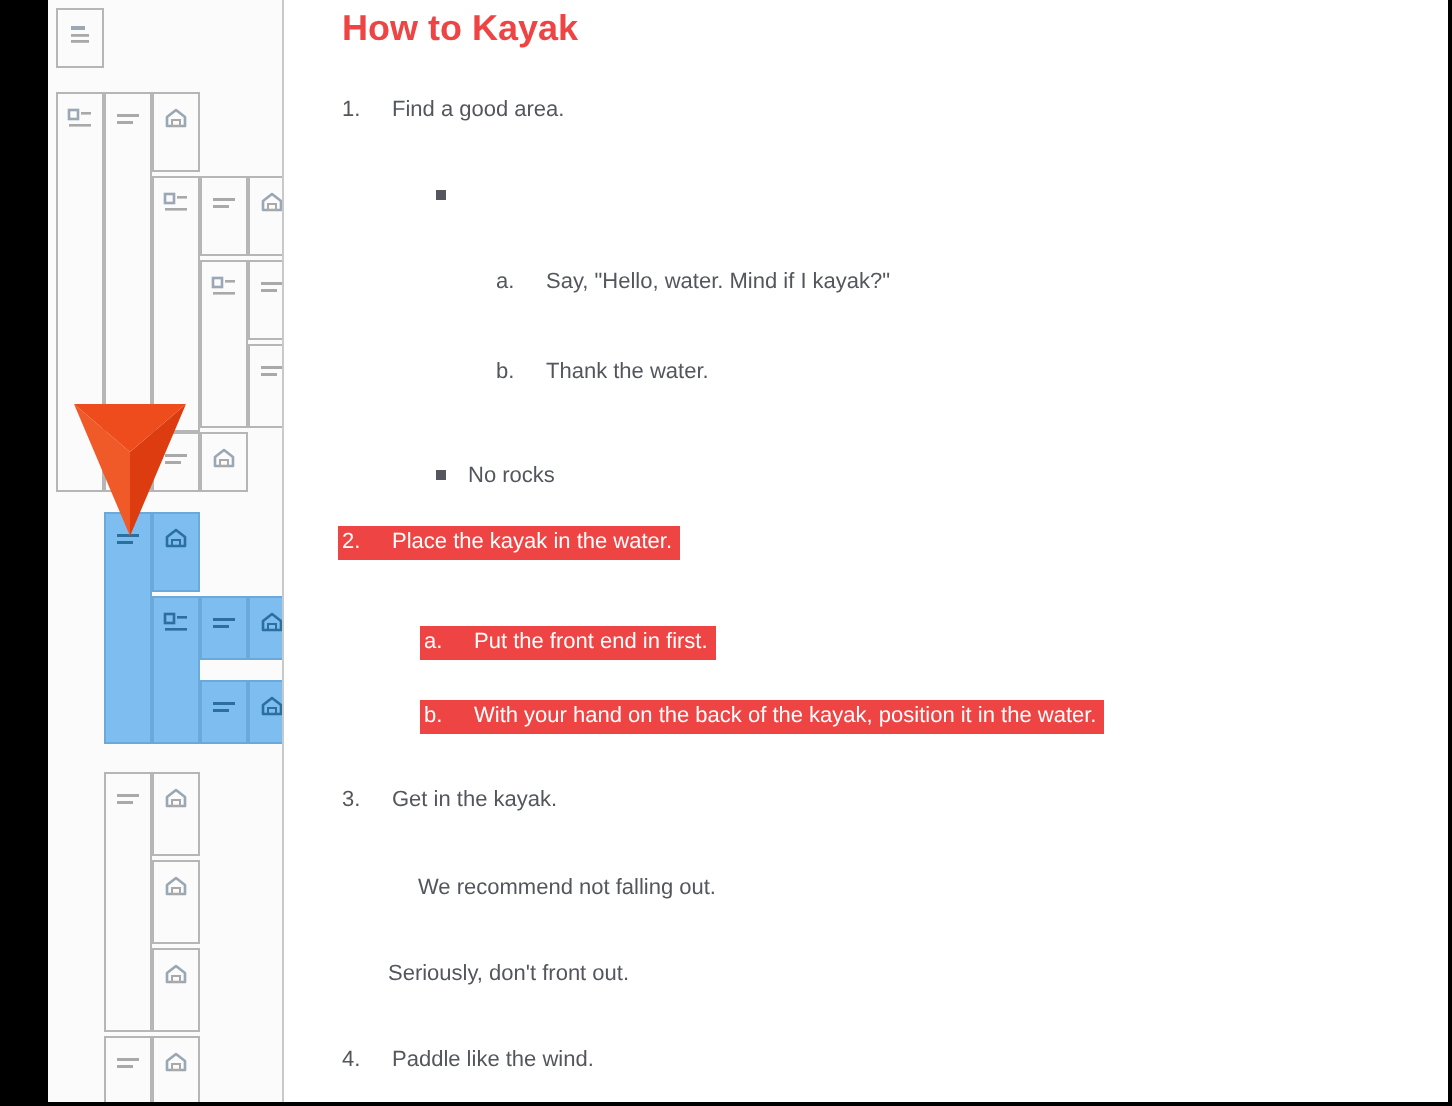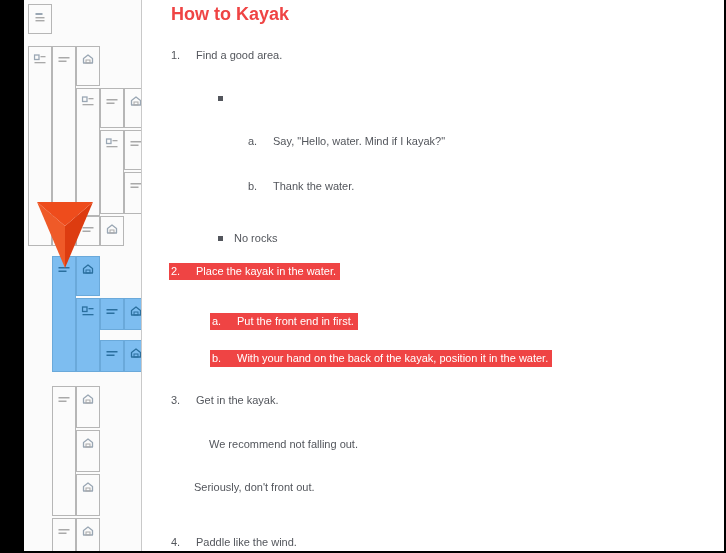--- a/index.html
+++ b/index.html
@@ -355,17 +355,17 @@
         <div class="doc-line" style="top: 89px; left: 76px;"><span><span class="bullet-sq"></span></span></div>
         <div class="doc-line" style="top: 132px; left: 106px;"><span><span class="marker" style="min-width: 25px;">a.</span><span>Say, "Hello, water. Mind if I kayak?"</span></span></div>
         <div class="doc-line" style="top: 177px; left: 106px;"><span><span class="marker" style="min-width: 25px;">b.</span><span>Thank the water.</span></span></div>
         <div class="doc-line" style="top: 229px; left: 76px;"><span><span class="bullet-sq"></span><span>No rocks</span></span></div>
         <div class="doc-line" style="top: 262px; left: 27px;"><span class="sel"><span class="marker" style="min-width: 25px;">2.</span><span>Place the kayak in the water.</span></span></div>
         <div class="doc-line" style="top: 312px; left: 68px;"><span class="sel"><span class="marker" style="min-width: 25px;">a.</span><span>Put the front end in first.</span></span></div>
         <div class="doc-line" style="top: 349px; left: 68px;"><span class="sel"><span class="marker" style="min-width: 25px;">b.</span><span>With your hand on the back of the kayak, position it in the water.</span></span></div>
         <div class="doc-line" style="top: 391px; left: 29px;"><span><span class="marker" style="min-width: 25px;">3.</span><span>Get in the kayak.</span></span></div>
         <div class="doc-line" style="top: 435px; left: 52px; margin-left: 15px;"><span><span>We recommend not falling out.</span></span></div>
         <div class="doc-line" style="top: 478px; left: 52px;"><span><span>Seriously, don't front out.</span></span></div>
-        <div class="doc-line" style="top: 521px; left: 29px; margin-top: 12px;"><span><span class="marker" style="min-width: 25px;">4.</span><span>Paddle like the wind.</span></span></div>
+        <div class="doc-line" style="top: 521px; left: 29px;"><span><span class="marker" style="min-width: 25px;">4.</span><span>Paddle like the wind.</span></span></div>
       </div>
   </div>
 
 </div>
 
 </body></html>

